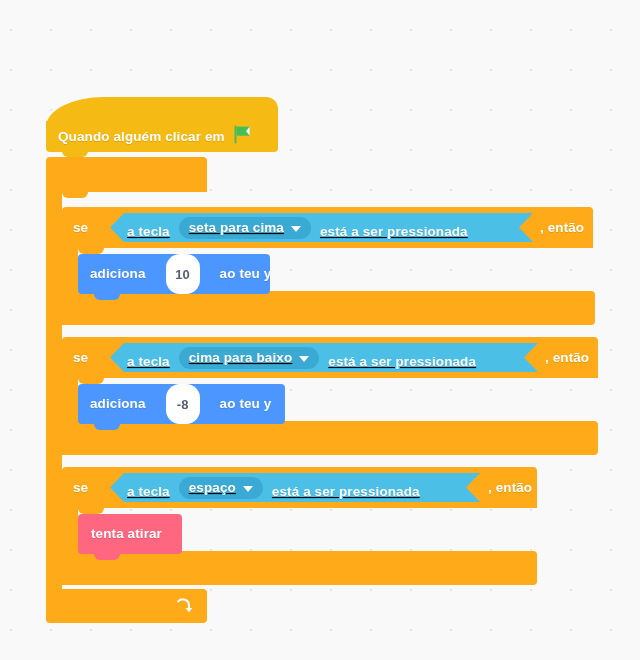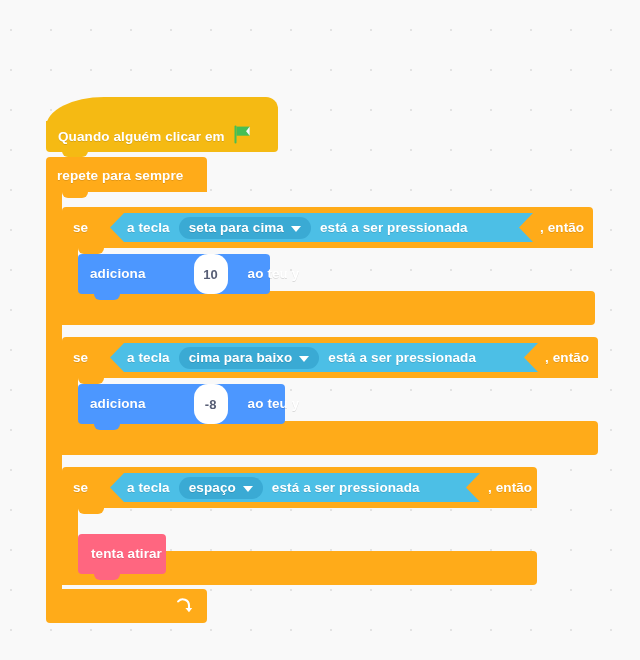--- a/index.html
+++ b/index.html
@@ -183,23 +183,24 @@
     height: 29px;
     background: #4cbfe6;
     display: flex;
     align-items: center;
     padding: 0 11px 0 11px;
     box-sizing: border-box;
     clip-path: polygon(14px 0, 100% 0, calc(100% - 14px) 50%, 100% 100%, 14px 100%, 0 50%);
   }
   .bool-inner {
     display: flex;
-    align-items: center;
+    align-items: flex-end;
     gap: 9px;
     padding-left: 6px;
+    text-decoration: underline;
   }
   .dropdown {
     background: #3aaad4;
     border-radius: 14px;
     height: 22px;
     display: flex;
     align-items: center;
     gap: 7px;
     padding: 0 10px;
     box-sizing: border-box;
@@ -236,21 +237,20 @@
   .num-oval {
     background: #ffffff;
     border-radius: 14px;
     min-width: 34px;
     height: 40px;
     display: flex;
     align-items: center;
     justify-content: center;
     padding: 0 8px;
     box-sizing: border-box;
-    margin-left: 28px;
   }
   .num-oval span {
     color: #575e75;
     font-size: 13px;
     font-weight: bold;
     line-height: 1;
   }
 
   
   .pinkblock {
@@ -291,21 +291,20 @@
         </svg>
       </span>
     </div>
   </div>
 
   <div class="forever">
     <div class="forever-top"></div>
     <div class="forever-top-notch"></div>
     <div class="forever-spine"></div>
     <div class="forever-bottom"></div>
-    <span class="btext forever-label">repete para sempre</span>
     <span class="forever-arrow">
       <svg width="18" height="18" viewBox="0 0 18 18">
         <path d="M3.2 4.4 a6.2 6.2 0 0 1 10.8 4.2 v3.4" fill="none" stroke="#ffffff" stroke-width="2.1" stroke-linecap="round"></path>
         <path d="M10.4 11.1 l3.6 4.2 l3.2 -4.2 z" fill="#ffffff"></path>
       </svg>
     </span>
 
     <div class="ifblock" style="left:16px; top:50px; width:531px; height:118px;">
       <div class="if-header" style="width:531px;"></div>
       <div class="if-header-notch"></div>
@@ -382,21 +381,21 @@
           <div class="dropdown">
             <span class="btext">espaço</span>
             <span class="dd-arrow"></span>
           </div>
           <span class="btext">está a ser pressionada</span>
         </div>
       </div>
 
       <span class="btext if-then" style="left:426px;">, então</span>
 
-      <div class="pinkblock" style="left:16px; top:47px; width:88px;margin-top:20px;">
+      <div class="pinkblock" style="left:16px; top:47px; width:104px;">
         <span class="btext">tenta atirar</span>
         <div class="pink-notch"></div>
       </div>
     </div>
 
   </div>
 
 </div>
 
 </body></html>

